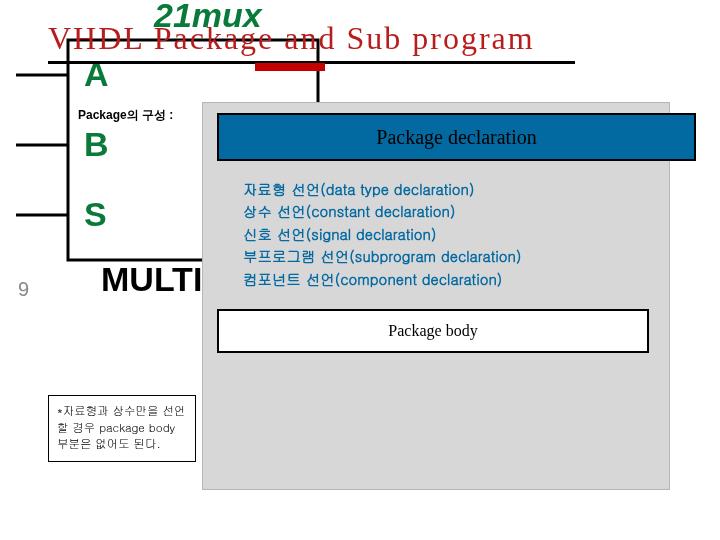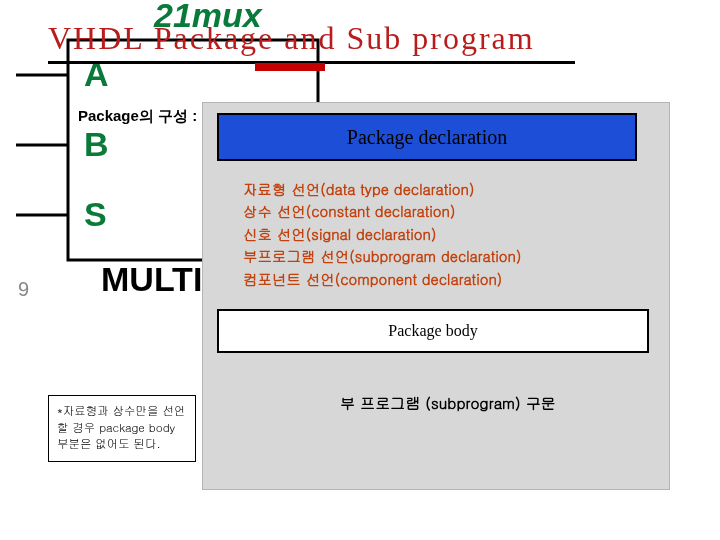--- a/index.html
+++ b/index.html
@@ -52,56 +52,56 @@
     top: 63px;
     left: 255px;
     width: 70px;
     height: 8px;
     background: #c40000;
   }
   .subtitle {
     position: absolute;
     top: 107px;
     left: 78px;
-    font-size: 15px;
+    font-size: 12px;
     font-weight: bold;
     color: #000;
   }
   .main-box {
     position: absolute;
     top: 102px;
     left: 202px;
     width: 468px;
     height: 388px;
     background: #d7d7d7;
     border: 1px solid #b5b5b5;
   }
   .decl-box {
     position: absolute;
     top: 10px;
     left: 14px;
-    width: 420px;
+    width: 479px;
     height: 48px;
-    background: #1d4ed8;
+    background: #0369a1;
     border: 2px solid #000;
     display: flex;
     align-items: center;
     justify-content: center;
     font-family: Georgia, 'Times New Roman', serif;
     font-size: 20px;
   }
   .decl-list {
     position: absolute;
     top: 75px;
     left: 40px;
     width: 410px;
     font-size: 14.5px;
     font-weight: bold;
     line-height: 1.55;
-    color: #c2410c;
+    color: #0369a1;
     font-family: "Gulim","Malgun Gothic",Arial,sans-serif;
   }
   .body-box {
     position: absolute;
     top: 206px;
     left: 14px;
     width: 432px;
     height: 44px;
     background: #fff;
     border: 2px solid #000;
@@ -171,18 +171,17 @@
     <div>자료형 선언(data type declaration)</div>
     <div>상수 선언(constant declaration)</div>
     <div>신호 선언(signal declaration)</div>
     <div>부프로그램 선언(subprogram declaration)</div>
     <div>컴포넌트 선언(component declaration)</div>
   </div>
 
   <div class="body-box">Package body</div>
 
   <div class="body-list">
-    <div>부 프로그램 (subprogram) 구문</div>
   </div>
 
 </div>
 
 <div class="note-box">*자료형과 상수만을 선언할 경우 package body 부분은 없어도 된다.</div>
 
 </body></html>

